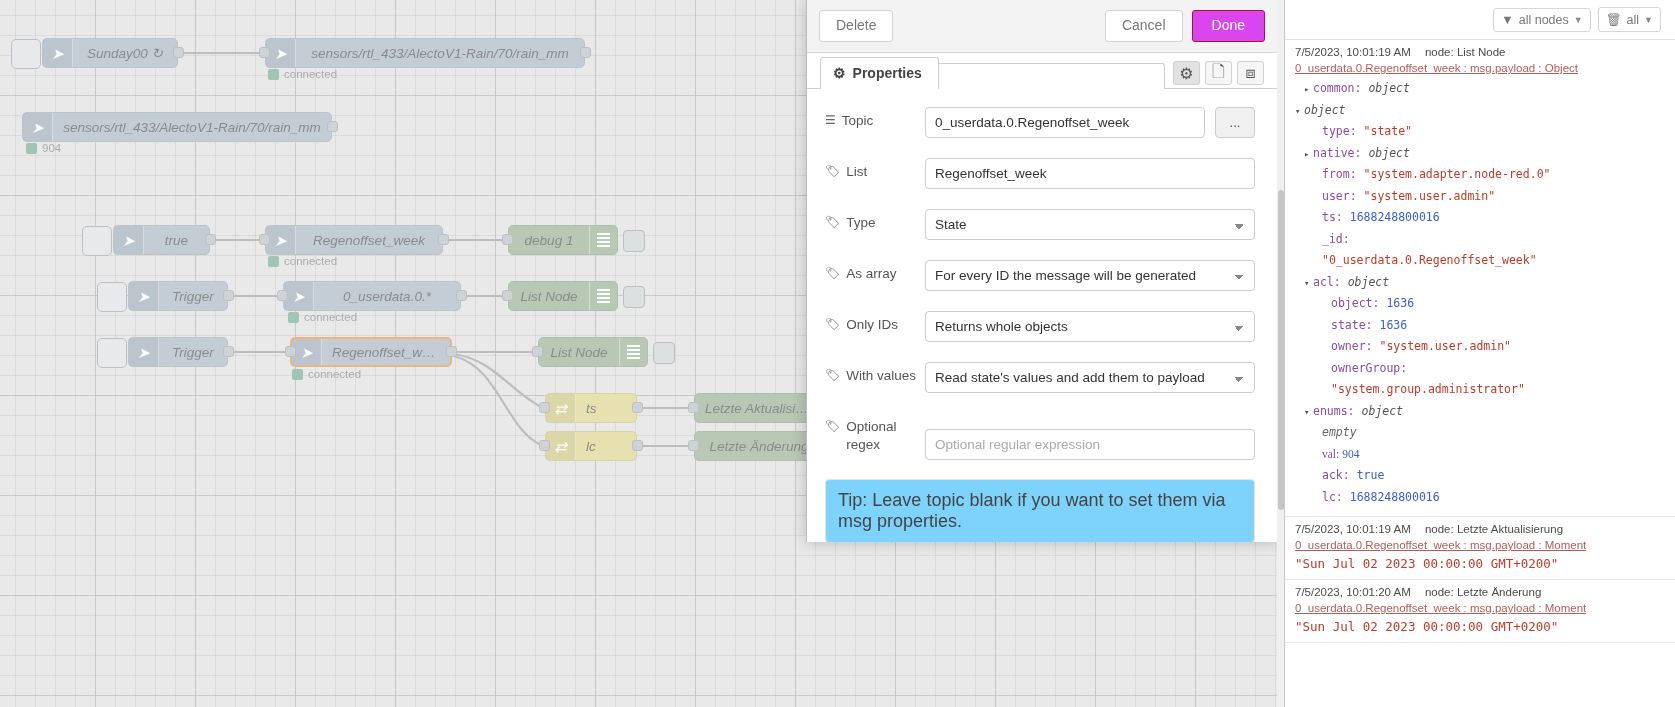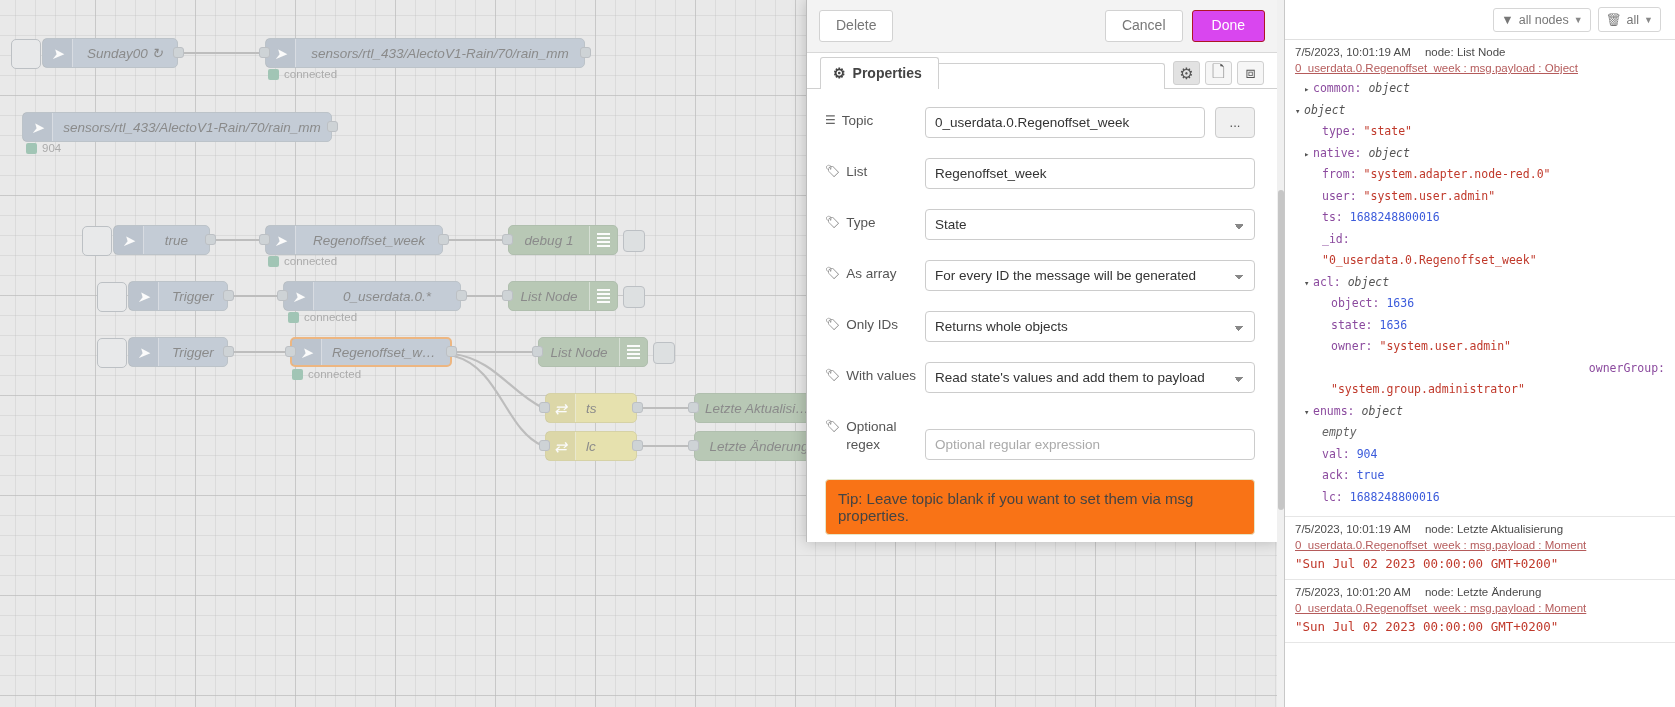--- a/index.html
+++ b/index.html
@@ -181,23 +181,23 @@
   }
   .btn-dots {
     flex: 0 0 40px; width: 40px; height: 31px;
     border: 1px solid #ccc; border-radius: 4px;
     background: #f0f0f0; color: #555; font-size: 13px;
     display: flex; align-items: center; justify-content: center;
     cursor: pointer;
   }
   .tipbox {
     margin-top: 19px;
-    background: #f97316; border: 1px solid #e7e7c8;
+    background: #7dd3fc; border: 1px solid #e7e7c8;
     border-radius: 4px; padding: 10px 12px;
-    font-size: 15px; color: #444;
+    font-size: 18px; color: #444;
   }
   .tagicon { color: #666; font-size: 12px; line-height: 1; padding-top: 2px; }
 
   
   #sidebar {
     position: absolute; left: 1284px; top: 0;
     width: 391px; height: 707px;
     background: #fff; border-left: 1px solid #c8c8c8;
     display: flex; flex-direction: column;
     font-family: "Liberation Sans", sans-serif;
@@ -576,25 +576,25 @@
             <span class="jl" style="padding-left: 9px;"><span class="tri">▸</span><span class="k-key">native: </span><span class="k-obj">object</span></span>
             <span class="jl" style="padding-left: 18px;"><span class="tri"> </span><span class="k-key">from: </span><span class="k-str">"system.adapter.node-red.0"</span></span>
             <span class="jl" style="padding-left: 18px;"><span class="tri"> </span><span class="k-key">user: </span><span class="k-str">"system.user.admin"</span></span>
             <span class="jl" style="padding-left: 18px;"><span class="tri"> </span><span class="k-key">ts: </span><span class="k-num">1688248800016</span></span>
             <span class="jl" style="padding-left: 18px;"><span class="tri"> </span><span class="k-key">_id:</span></span>
             <span class="jl" style="padding-left: 18px;"><span class="tri"> </span><span class="k-str">"0_userdata.0.Regenoffset_week"</span></span>
             <span class="jl" style="padding-left: 9px;"><span class="tri">▾</span><span class="k-key">acl: </span><span class="k-obj">object</span></span>
             <span class="jl" style="padding-left: 27px;"><span class="tri"> </span><span class="k-key">object: </span><span class="k-num">1636</span></span>
             <span class="jl" style="padding-left: 27px;"><span class="tri"> </span><span class="k-key">state: </span><span class="k-num">1636</span></span>
             <span class="jl" style="padding-left: 27px;"><span class="tri"> </span><span class="k-key">owner: </span><span class="k-str">"system.user.admin"</span></span>
-            <span class="jl" style="padding-left: 27px; text-align: right;"><span class="tri"> </span><span class="k-key">ownerGroup:</span></span>
+            <span class="jl" style="padding-left: 27px;"><span class="tri"> </span><span class="k-key">ownerGroup:</span></span>
             <span class="jl" style="padding-left: 27px;"><span class="tri"> </span><span class="k-str">"system.group.administrator"</span></span>
             <span class="jl" style="padding-left: 9px;"><span class="tri">▾</span><span class="k-key">enums: </span><span class="k-obj">object</span></span>
             <span class="jl" style="padding-left: 18px;"><span class="tri"> </span><span class="k-empty">empty</span></span>
-            <span class="jl" style="padding-left: 18px;"><span class="tri"> </span><span class="k-key">val: </span><span class="k-num">904</span></span>
+            <span class="jl" style="padding-left: 18px; font-family: Liberation Serif, serif;"><span class="tri"> </span><span class="k-key">val: </span><span class="k-num">904</span></span>
             <span class="jl" style="padding-left: 18px;"><span class="tri"> </span><span class="k-key">ack: </span><span class="k-bool">true</span></span>
             <span class="jl" style="padding-left: 18px;"><span class="tri"> </span><span class="k-key">lc: </span><span class="k-num">1688248800016</span></span>
           </div>
       </div>
 
       <div class="msg">
         <div class="msg-meta">
           <span>7/5/2023, 10:01:19 AM</span>
           <span class="mnode">node: Letzte Aktualisierung</span>
         </div>

